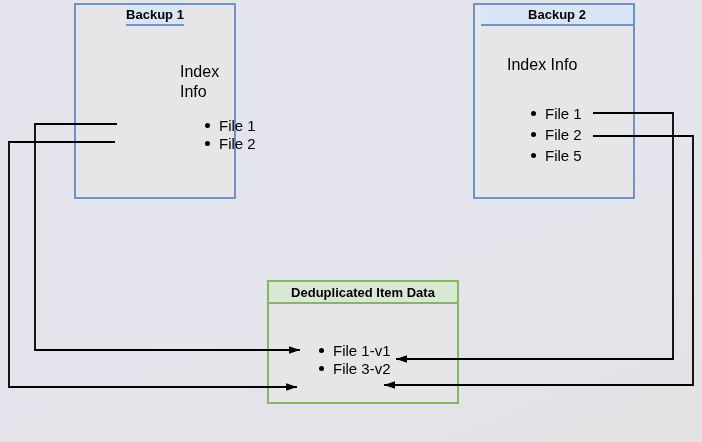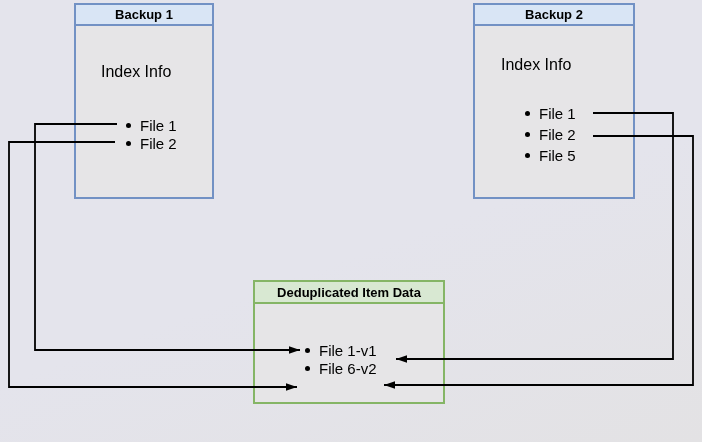--- a/index.html
+++ b/index.html
@@ -31,23 +31,23 @@
   .box.blue  { border:2px solid var(--backup-border); }
   .box.green { border:2px solid var(--dedup-border); }
   .box-header {
     display:flex; align-items:center; justify-content:center;
     font-weight:bold; font-size:13px;
   }
   .blue  .box-header { background:var(--backup-header-fill); border-bottom:2px solid var(--backup-border); height:21px; }
   .green .box-header { background:var(--dedup-header-fill);  border-bottom:2px solid var(--dedup-border);  height:22px; }
   .box-body { position:relative; flex:1;border-radius:20px; }
 
-  #backup1 { left:74px;  top:3px;   width:140px; height:196px; }
-  #backup2 { left:473px; top:3px;   width:162px; height:196px; }
-  #dedup   { left:253px; top:280px; width:192px; height:124px; }
+  #backup1 { left:74px;  top:3px;   width:162px; height:196px;align-items:center; }
+  #backup2 { left:473px; top:3px;   width:162px; height:196px;padding-left:6px; }
+  #dedup   { left:267px; top:280px; width:192px; height:124px; }
 
   .index-info { position:absolute; font-size:16px; line-height:20px; }
   #backup1 .index-info { left:25px; top:36px; }
   #backup2 .index-info { left:26px; top:29px; }
 
   .file-list { position:absolute; }
   #backup1 .file-list { left:50px; top:91px; }
   #backup2 .file-list { left:50px; top:77px; }
   #dedup   .file-list { left:50px; top:37px; }
 
@@ -114,21 +114,21 @@
   <div class="box green" id="dedup">
     <div class="box-header">Deduplicated Item Data</div>
     <div class="box-body">
       <div class="file-list">
         <div class="file-row">
           <span class="dot"></span>
           <span class="file-label">File 1-v1</span>
         </div>
         <div class="file-row">
           <span class="dot"></span>
-          <span class="file-label">File 6-v2</span>
+          <span class="file-label">File 3-v2</span>
         </div>
       </div>
     </div>
   </div>
 
   <svg class="arrows" viewBox="0 0 702 442">
     <defs>
       <marker id="ah" markerUnits="userSpaceOnUse" markerWidth="11" markerHeight="8" viewBox="0 0 10 7" refX="10" refY="3.5" orient="auto">
         <path class="ah" d="M0,0 L10,3.5 L0,7 Z"></path>
       </marker>

